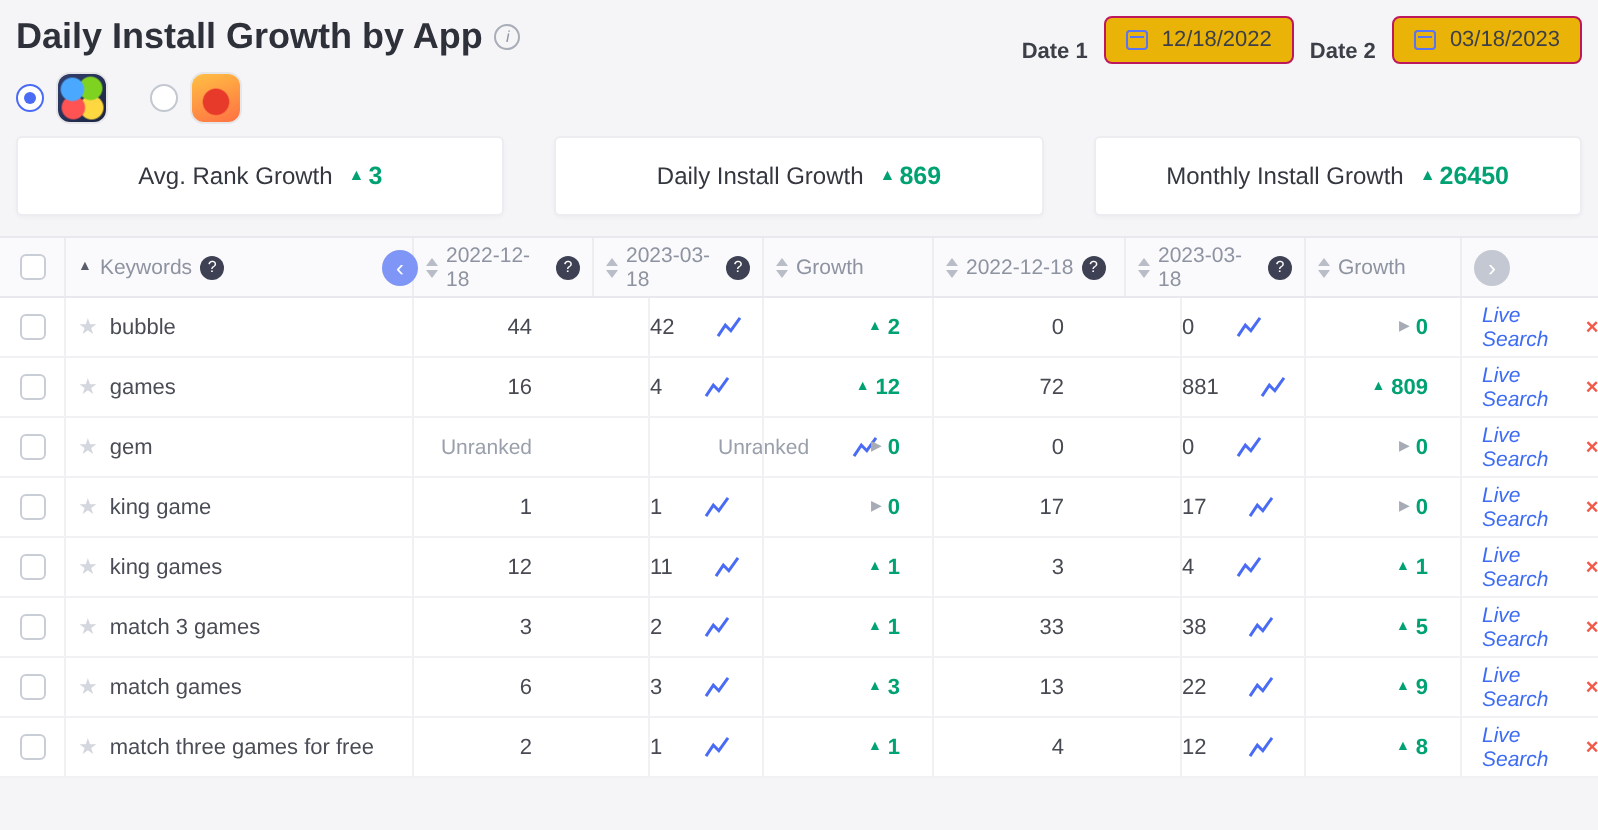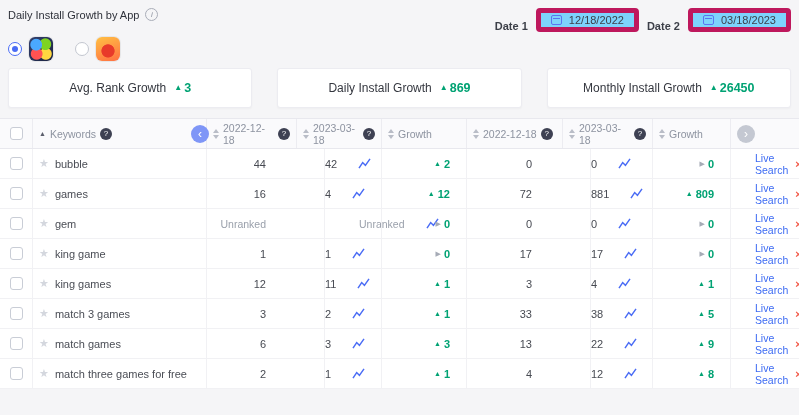--- a/index.html
+++ b/index.html
@@ -2,26 +2,26 @@
 <html><head>
 <meta charset="utf-8">
 <style>
   * { margin:0; padding:0; box-sizing:border-box; }
   html,body { width:799px; height:415px; overflow:hidden; }
   body { font-family:"Liberation Sans", sans-serif; background:#f5f5f7; color:#3c3f48; }
 
   .top { padding:8px 8px 0; }
   .title-row { display:flex; justify-content:space-between; align-items:flex-start; height:24px; }
   .title-wrap { display:flex; align-items:center; gap:6px; }
-  h1 { font-size:11px; font-weight:normal; color:#2e313a; }
+  h1 { font-size:18px; font-weight:bold; color:#2e313a; }
   .info { width:13px; height:13px; border:1px solid #a9adb8; border-radius:50%; font-size:8px; color:#8d93a0;
           display:inline-flex; align-items:center; justify-content:center; font-style:italic; }
   .dates { display:flex; align-items:flex-end; gap:8px; }
   .date-label { font-size:11px; font-weight:bold; color:#3c3f48; }
-  .date-btn { display:flex; align-items:center; gap:7px; background:#7dd3fc; border:5px solid #be185d; border-radius:4px;
+  .date-btn { display:flex; align-items:center; gap:7px; background:#eab308; border:1px solid #be185d; border-radius:4px;
               height:24px; padding:0 10px; font-size:11px; color:#3c3f48; font-family:inherit; cursor:pointer; }
   .cal { width:11px; height:10px; border:1.5px solid #5b74f0; border-radius:2px; position:relative; }
   .cal::after { content:""; position:absolute; left:1px; right:1px; top:1.5px; height:1.5px; background:#5b74f0; }
 
   .app-row { display:flex; align-items:center; gap:22px; height:34px; }
   .app-option { display:flex; align-items:center; gap:7px; cursor:pointer; }
   .radio { width:14px; height:14px; border-radius:50%; border:1px solid #c3c7d0; background:#fff; position:relative; }
   .radio.checked { border-color:#4a6cf5; }
   .radio.checked::after { content:""; position:absolute; inset:3px; border-radius:50%; background:#4a6cf5; }
   .app-icon { width:24px; height:24px; border-radius:6px; box-shadow:0 0 0 1px rgba(0,0,0,.06); }
@@ -73,21 +73,21 @@
   .kw { color:#4a4d55; }
   .c-num { justify-content:flex-end; padding-right:30px; }
   .c-num2 { padding-right:12px; gap:21px;margin-left:28px; }
   .unranked { color:#9aa0ab; font-size:10.5px;padding-left:34px; }
   .chart { color:#4a6cf5; cursor:pointer; flex:none; }
   .c-growth { justify-content:flex-end; padding-right:16px; gap:3px; }
   .tri { font-size:7px; line-height:1; }
   .gv { font-size:11px; font-weight:bold; color:#00a273; }
   .dir-up .tri { color:#00a273; }
   .dir-flat .tri { color:#a6abb6; }
-  .c-actions { gap:7px; padding-left:24px; }
+  .c-actions { gap:7px; padding-left:10px;font-style:italic; }
   .live { color:#3d6bf3; font-size:10.5px; cursor:pointer; text-decoration:none; }
   .del { color:#f25a4a; font-weight:bold; font-size:11px; cursor:pointer; }
 </style>
 </head>
 <body>
 
 <div class="page">
   <div class="top">
 
     <div class="title-row">

